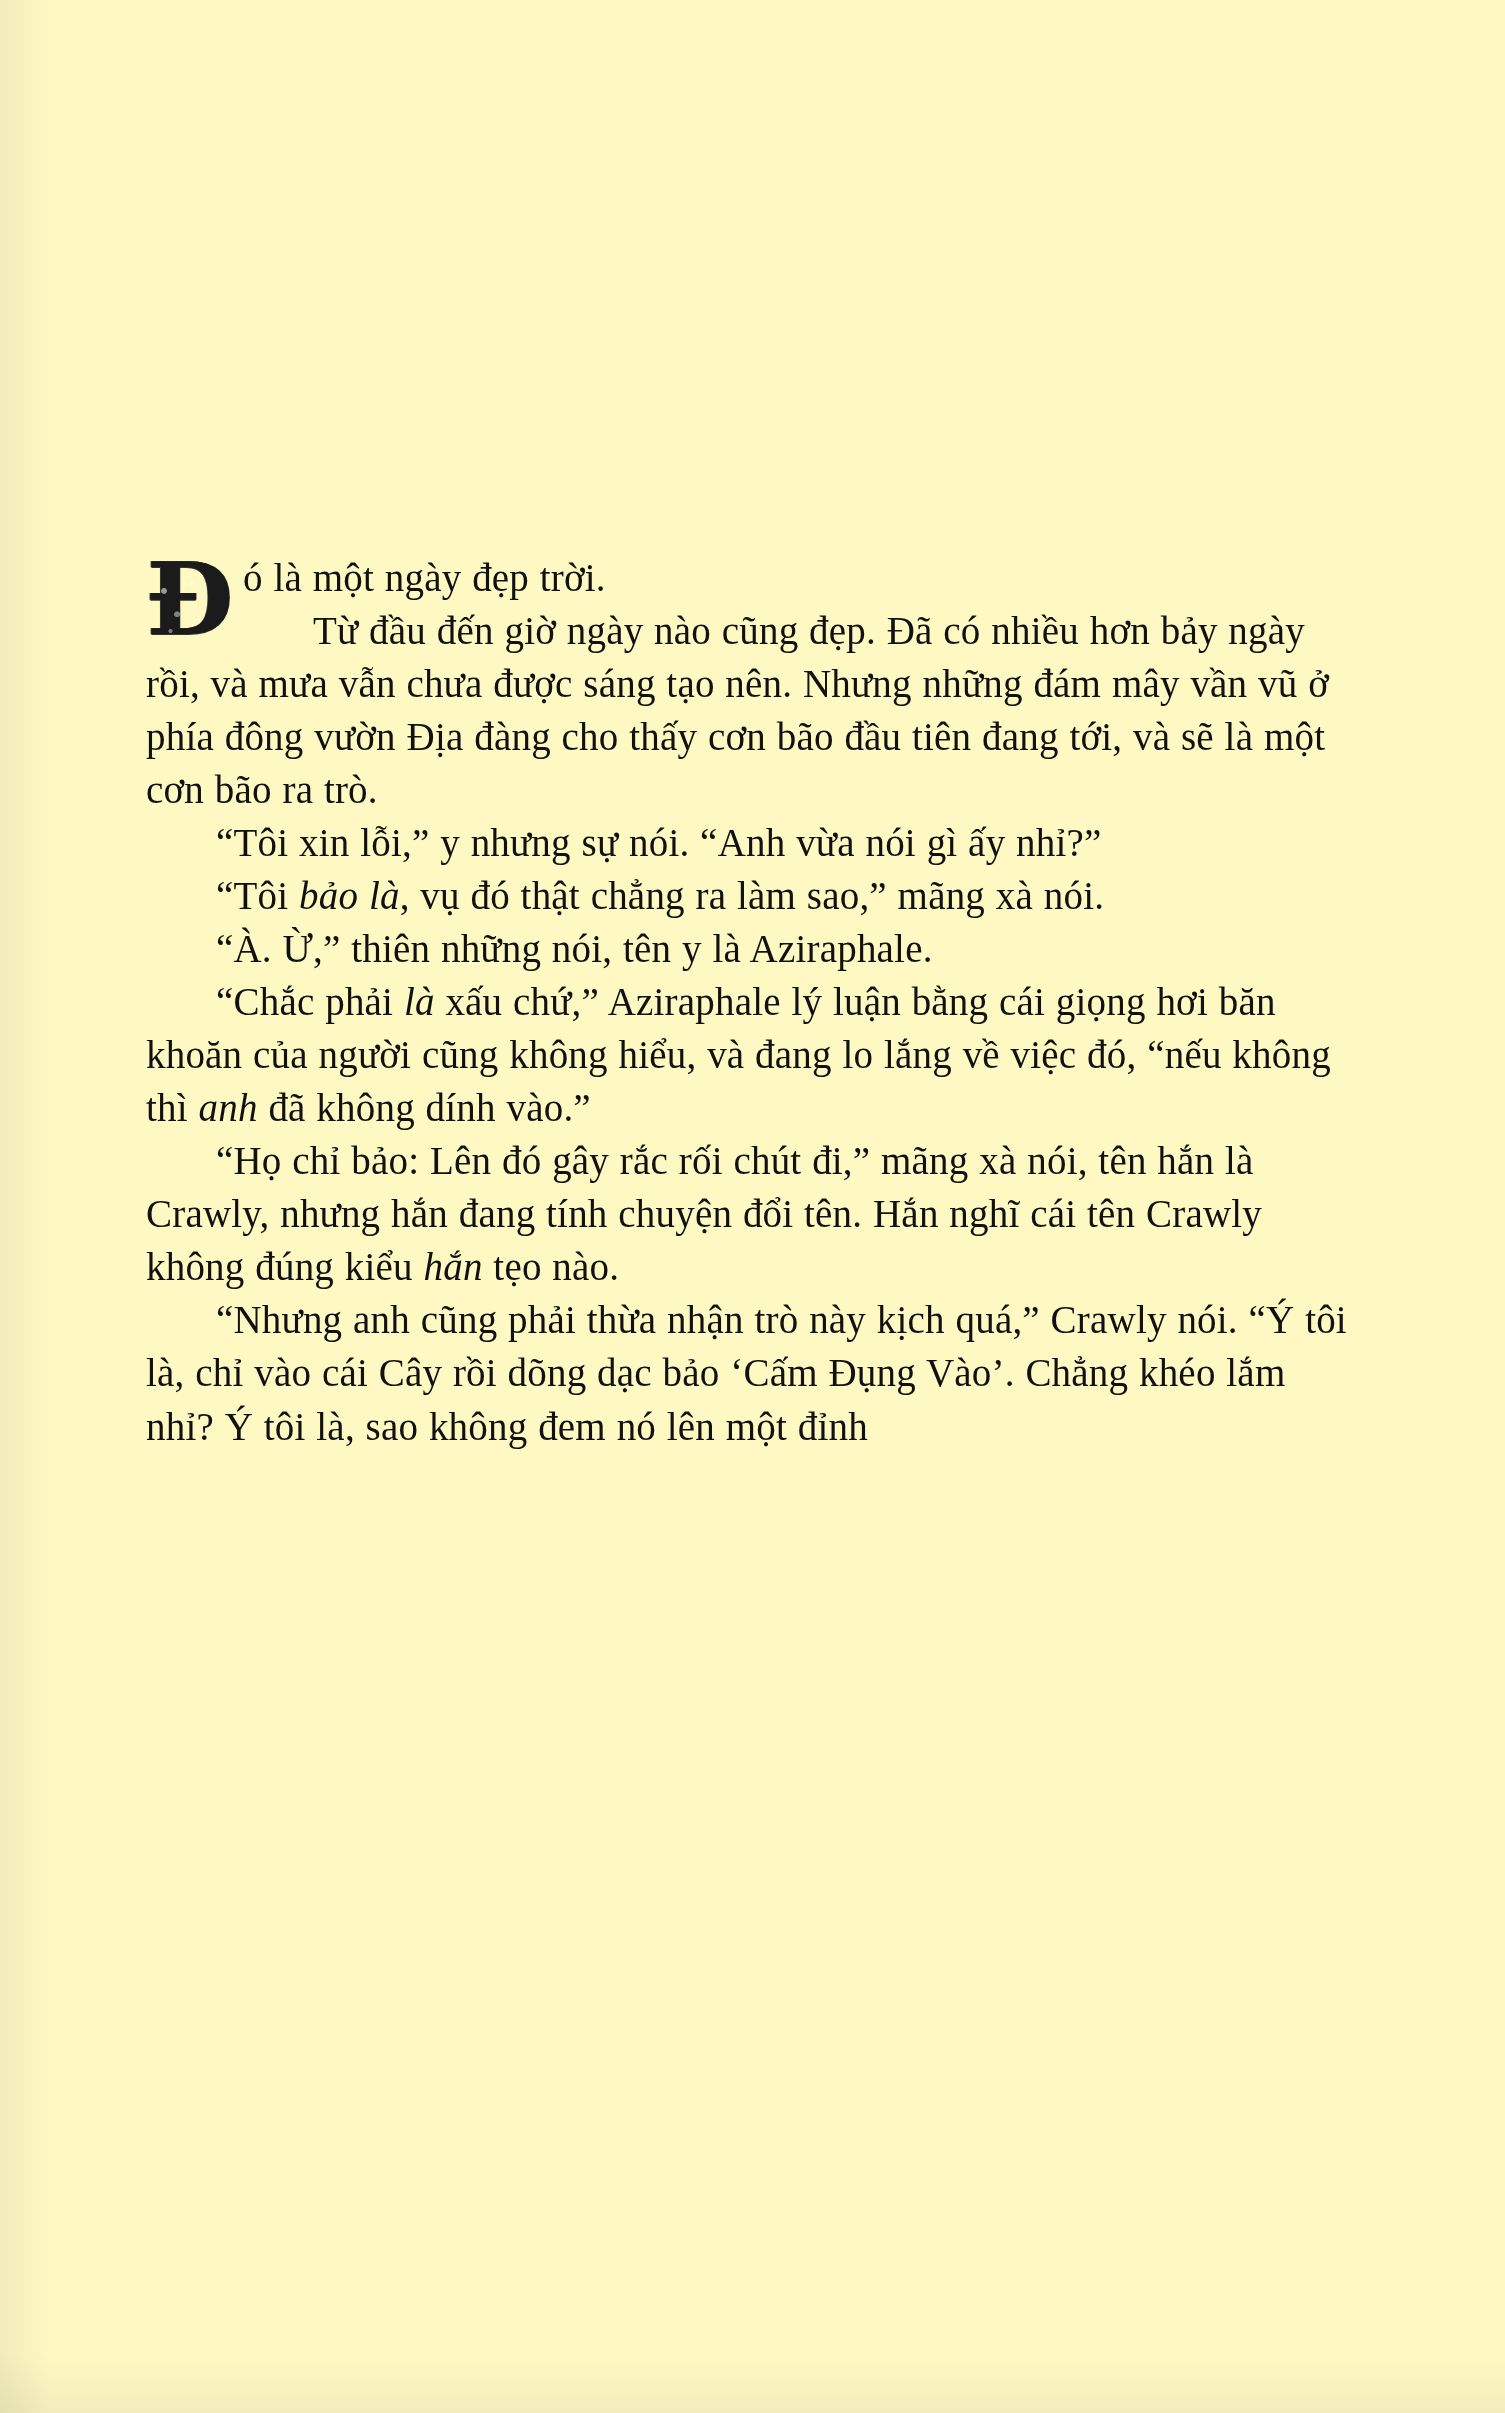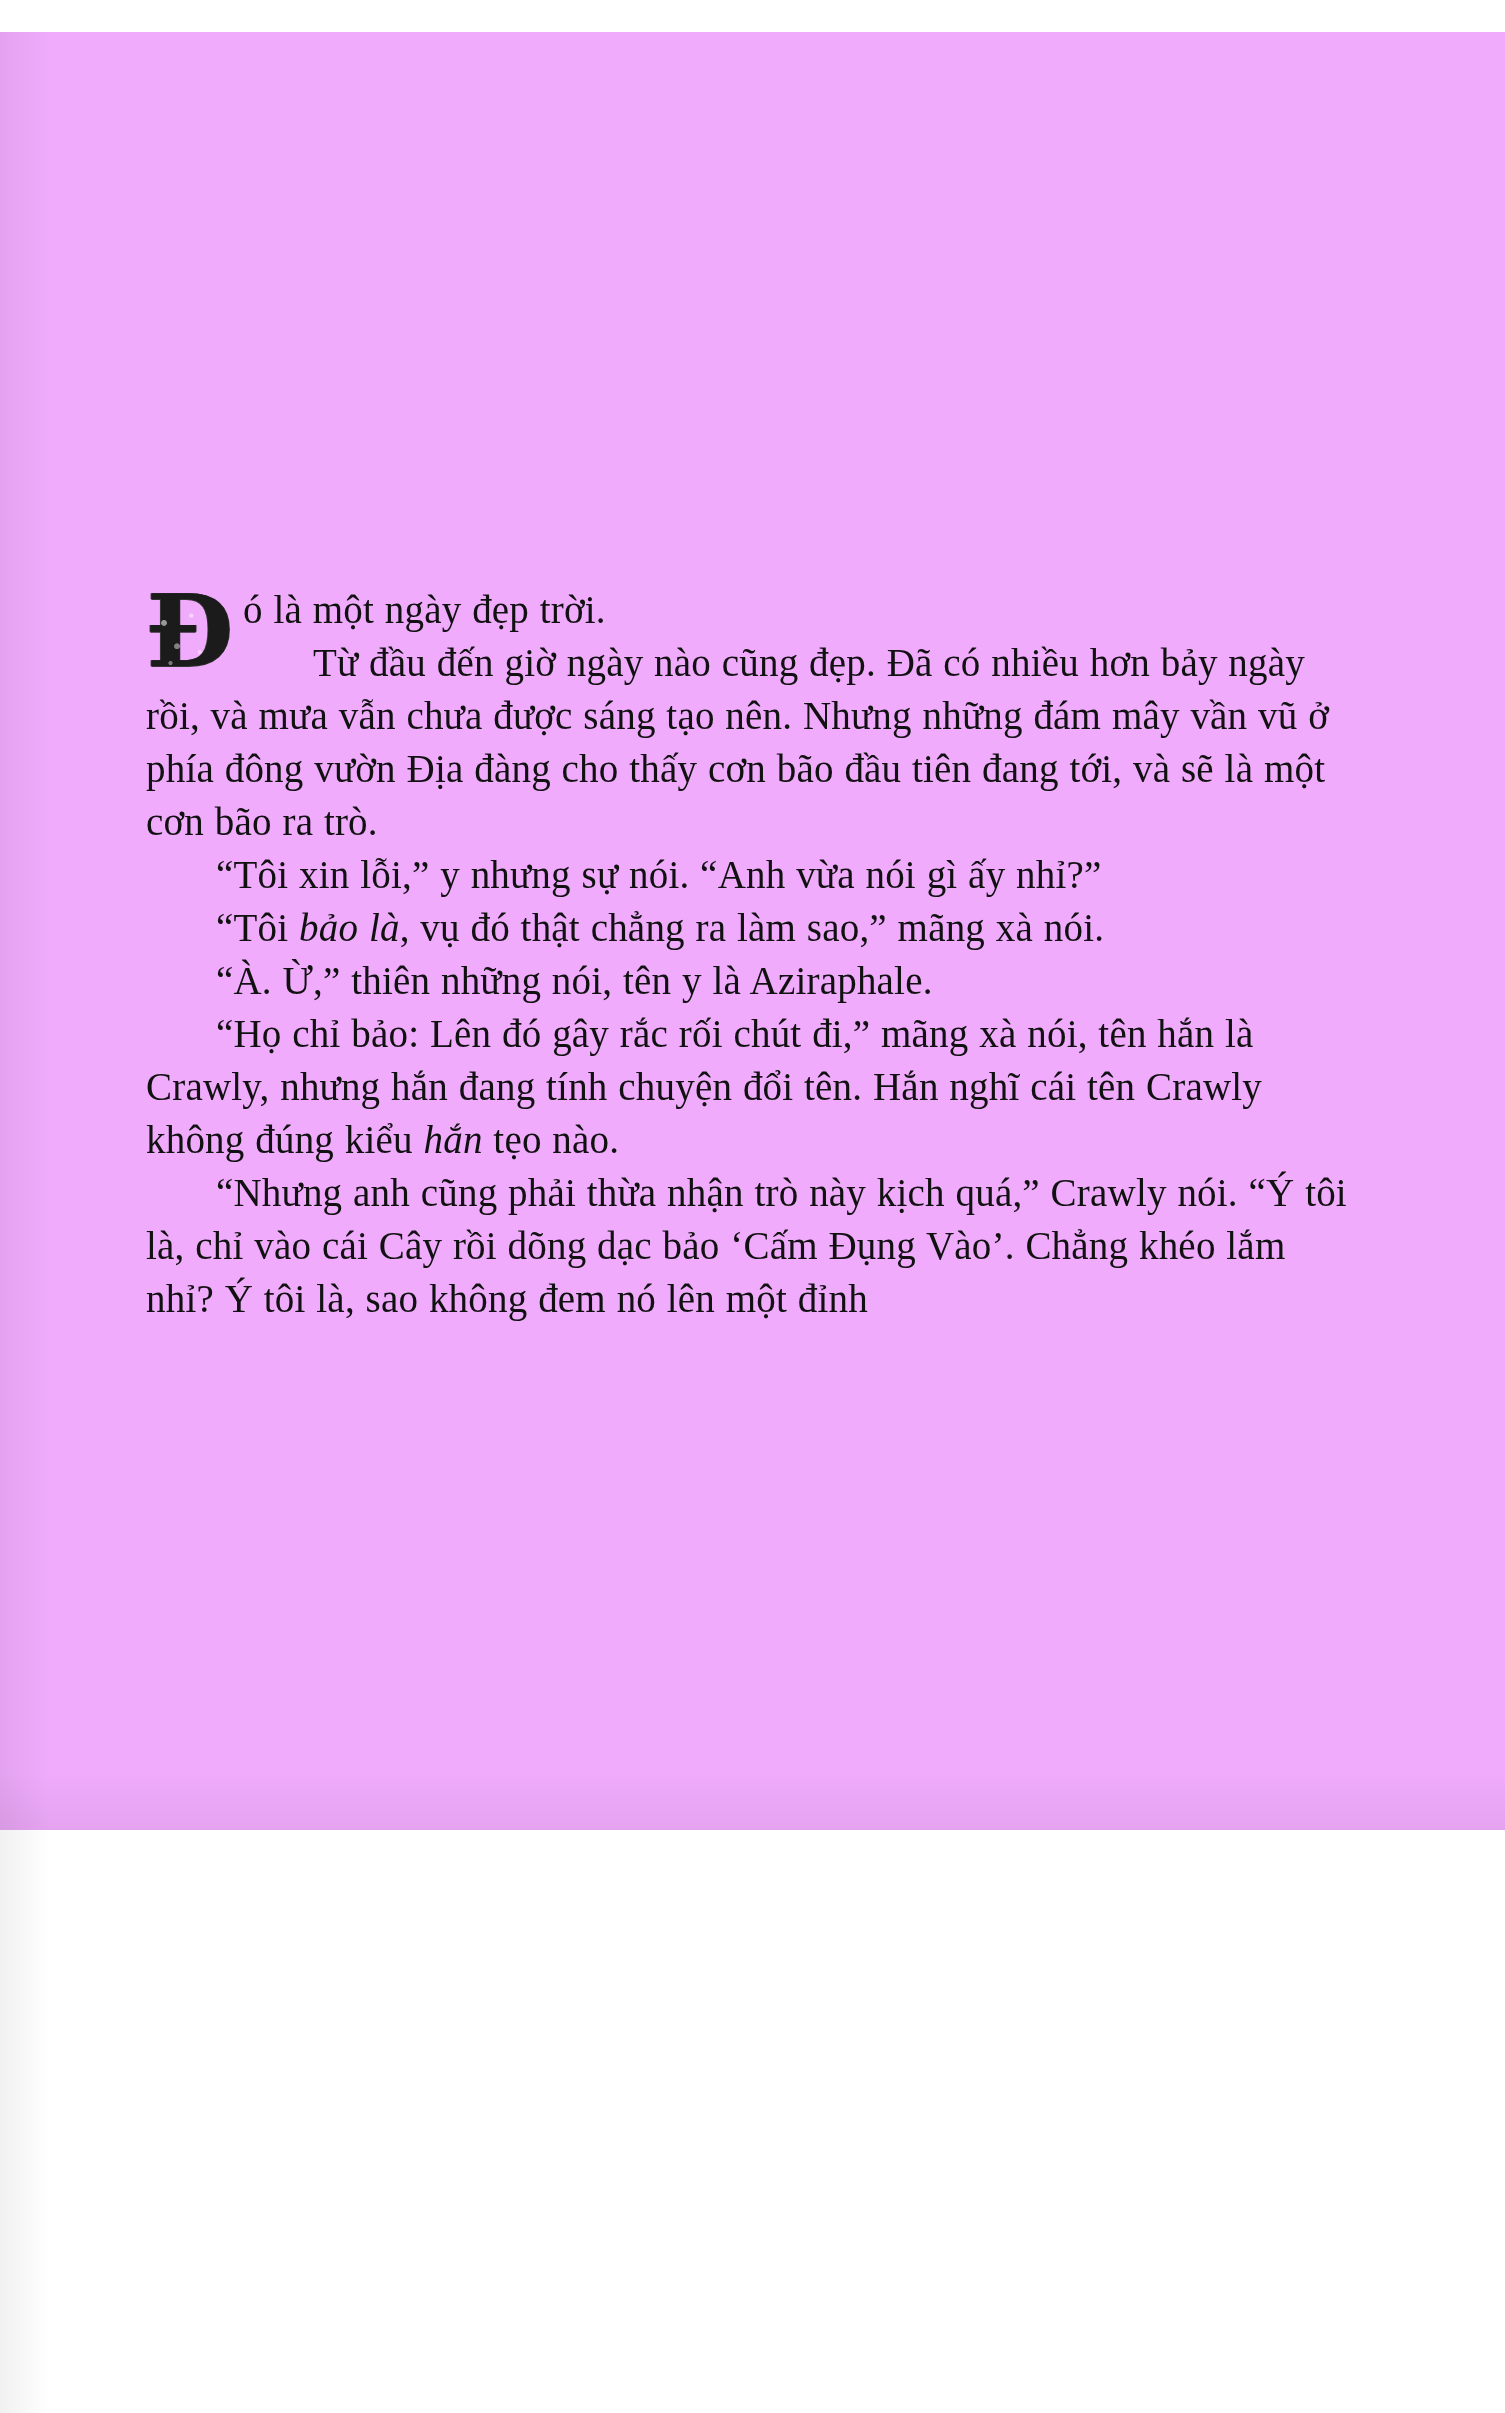--- a/index.html
+++ b/index.html
@@ -14,23 +14,22 @@
     font-family: "Liberation Serif", "DejaVu Serif", serif;
     color: #111111;
     overflow: hidden;
   }
 
   .page {
     position: absolute;
     left: 0;
     top: 0;
     width: 1506px;
-    height: 1798px;
-    background: #f0abfc;
-    margin-top: 32px;
+    height: 2413px;
+    background: #fef9c3;
   }
 
   
   .gutter-shade {
     position: absolute;
     left: 0;
     top: 0;
     width: 50px;
     height: 2413px;
     background: linear-gradient(to right, rgba(0,0,0,0.055), rgba(0,0,0,0));
@@ -138,20 +137,23 @@
 
     <p class="indent">
       <span>“Tôi <em>bảo là</em>, vụ đó thật chẳng ra làm sao,” mãng xà nói.</span>
     </p>
 
     <p class="indent">
       <span>“À. Ừ,” thiên những nói, tên y là Aziraphale.</span>
     </p>
 
 
+    <p class="indent">
+      <span>“Chắc phải <em>là</em> xấu chứ,” Aziraphale lý luận bằng cái giọng hơi băn khoăn của người cũng không hiểu, và đang lo lắng về việc đó, “nếu không thì <em>anh</em> đã không dính vào.”</span>
+    </p>
 
     <p class="indent">
       <span>“Họ chỉ bảo: Lên đó gây rắc rối chút đi,” mãng xà nói, tên hắn là Crawly, nhưng hắn đang tính chuyện đổi tên. Hắn nghĩ cái tên Crawly không đúng kiểu <em>hắn</em> tẹo nào.</span>
     </p>
 
 
     <p class="indent">
       <span>“Nhưng anh cũng phải thừa nhận trò này kịch quá,” Crawly nói. “Ý tôi là, chỉ vào cái Cây rồi dõng dạc bảo ‘Cấm Đụng Vào’. Chẳng khéo lắm nhỉ? Ý tôi là, sao không đem nó lên một đỉnh</span>
     </p>
 

